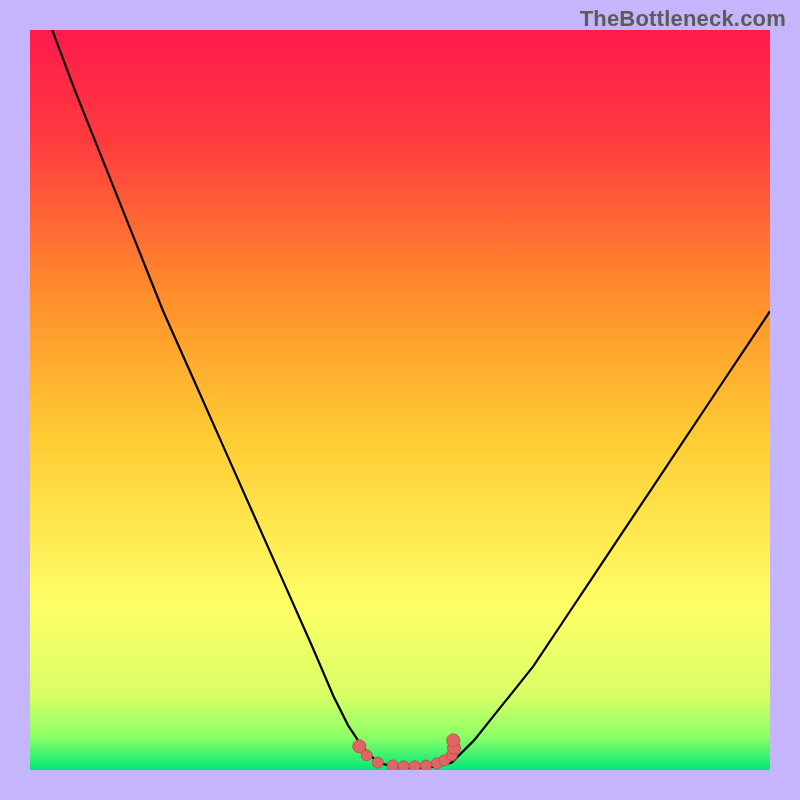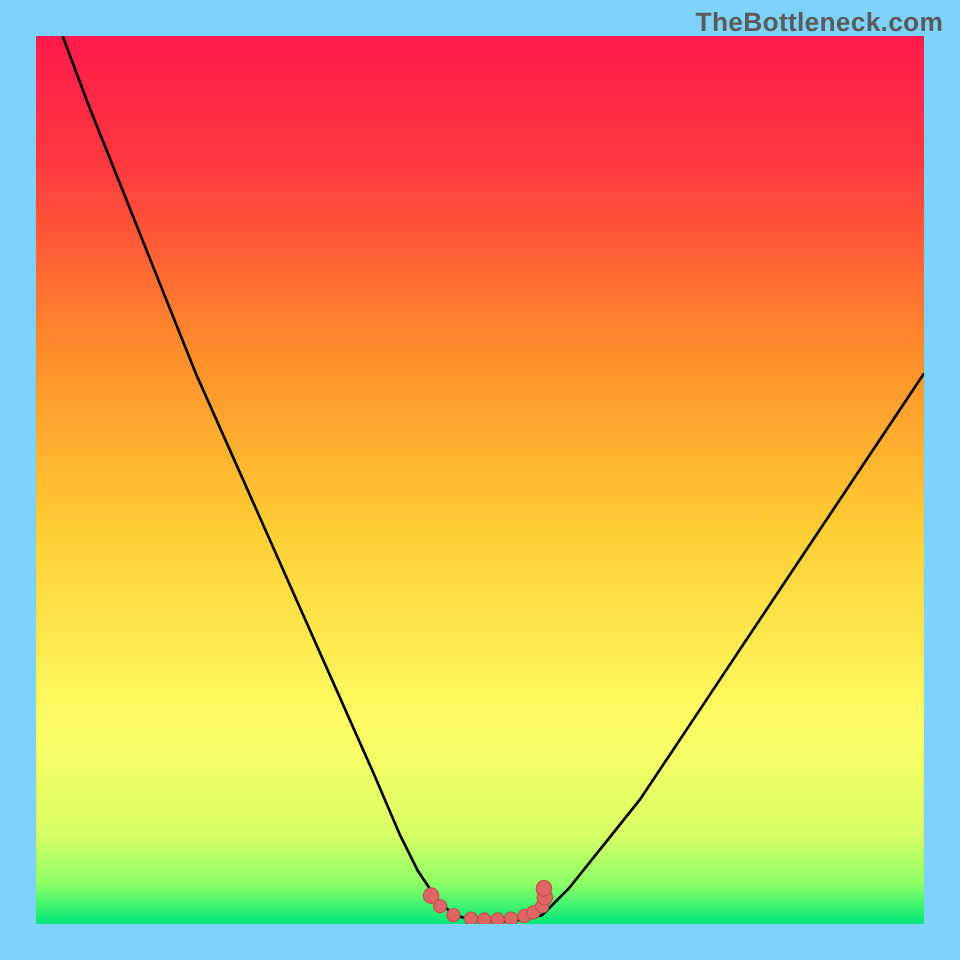--- a/index.html
+++ b/index.html
@@ -10,21 +10,21 @@
     background: #000;
     overflow: hidden;
     font-family: Arial, Helvetica, sans-serif;
   }
   .chart-frame {
     position: absolute;
     left: 0;
     top: 0;
     width: 800px;
     height: 800px;
-    background: #7dd3fc;
+    background: #c4b5fd;
   }
   .plot-area {
     position: absolute;
     
     left: 30px;
     top: 30px;
     width: 740px;
     height: 740px;
   }
   .attribution {

